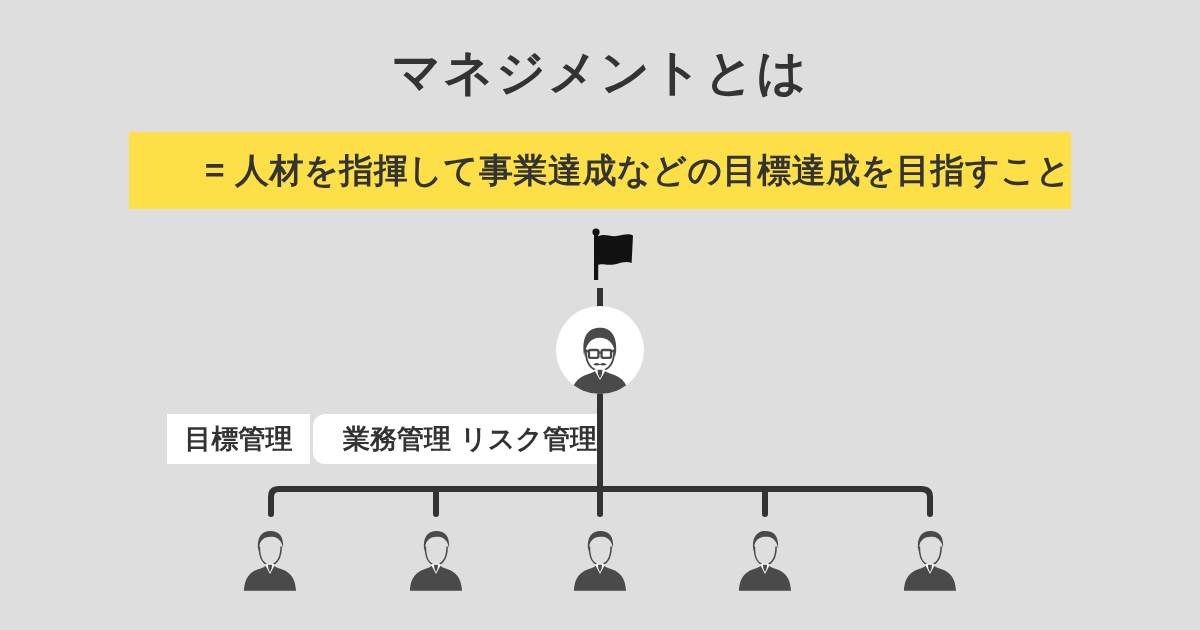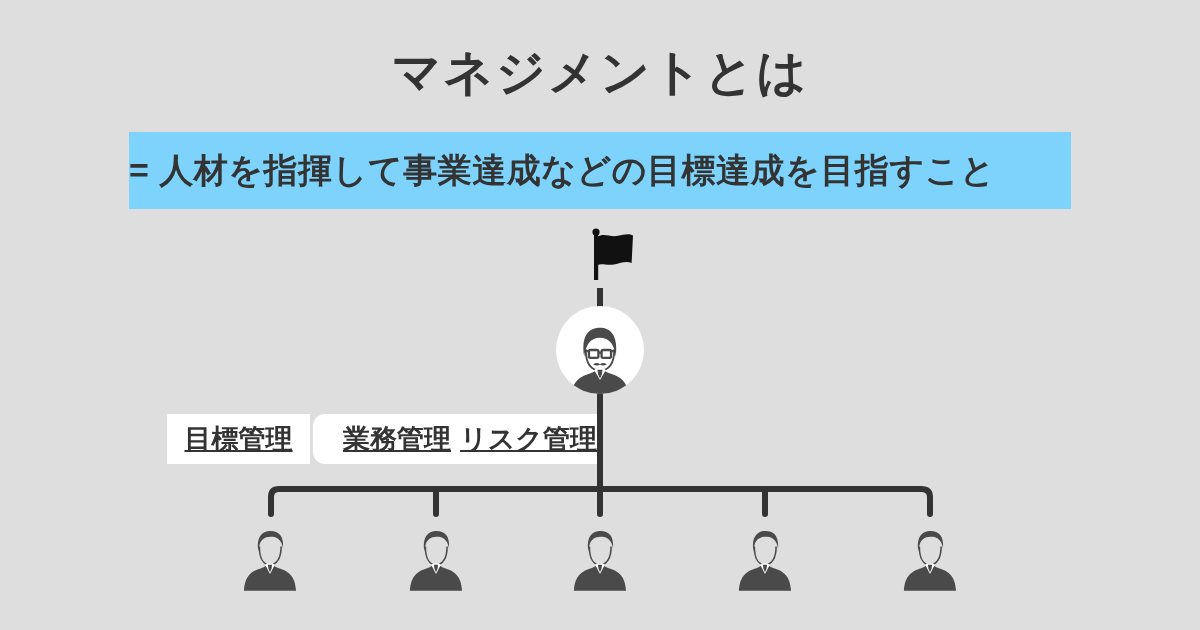--- a/index.html
+++ b/index.html
@@ -14,21 +14,21 @@
   
   .page-title {
     position:absolute; top:40px; left:0; width:1200px;
     text-align:center; font-size:49px; font-weight:800;
     color:#333333; letter-spacing:2px;
   }
 
   
   .definition-banner {
     position:absolute; left:129px; top:132px; width:942px; height:77px;
-    background:#7dd3fc; display:flex; align-items:center; justify-content:flex-start;
+    background:#fde047; display:flex; align-items:center; justify-content:flex-end;
   }
   .definition-banner span {
     font-size:34px; font-weight:800; color:#333333; letter-spacing:0.5px;
     white-space:nowrap;
   }
 
   
   .lines-svg { position:absolute; left:0; top:0; z-index:1; }
 
   
@@ -39,21 +39,21 @@
     position:absolute; left:556px; top:306px; width:88px; height:88px;
     background:#ffffff; border-radius:50%; overflow:hidden; z-index:2;
   }
   .manager-circle svg { position:absolute; left:7px; top:15px; }
 
   
   .areas-row { position:absolute; left:0; top:414px; width:1200px; height:50px; z-index:2; }
   .area-cell {
     position:absolute; top:0; height:50px; background:#ffffff;
     display:flex; align-items:center; justify-content:center;
-    font-size:27px; font-weight:800; color:#333333; white-space:nowrap;text-decoration:underline;
+    font-size:27px; font-weight:800; color:#333333; white-space:nowrap;
   }
   .area-cell:nth-of-type(1){ left:167px; width:143px; }
   .area-cell:nth-of-type(2){ left:313px; width:168px;border-radius:12px; }
   .area-cell:nth-of-type(3){ left:460px; width:137px; }
   .area-cell:nth-of-type(4){ left:603px; width:133px; }
   .area-cell:nth-of-type(5){ left:772px; width:261px; }
 
   
   .team-row { position:absolute; left:0; top:0; width:1200px; height:630px; z-index:2; pointer-events:none; }
   .member { position:absolute; top:524px; width:58px; height:68px; }

